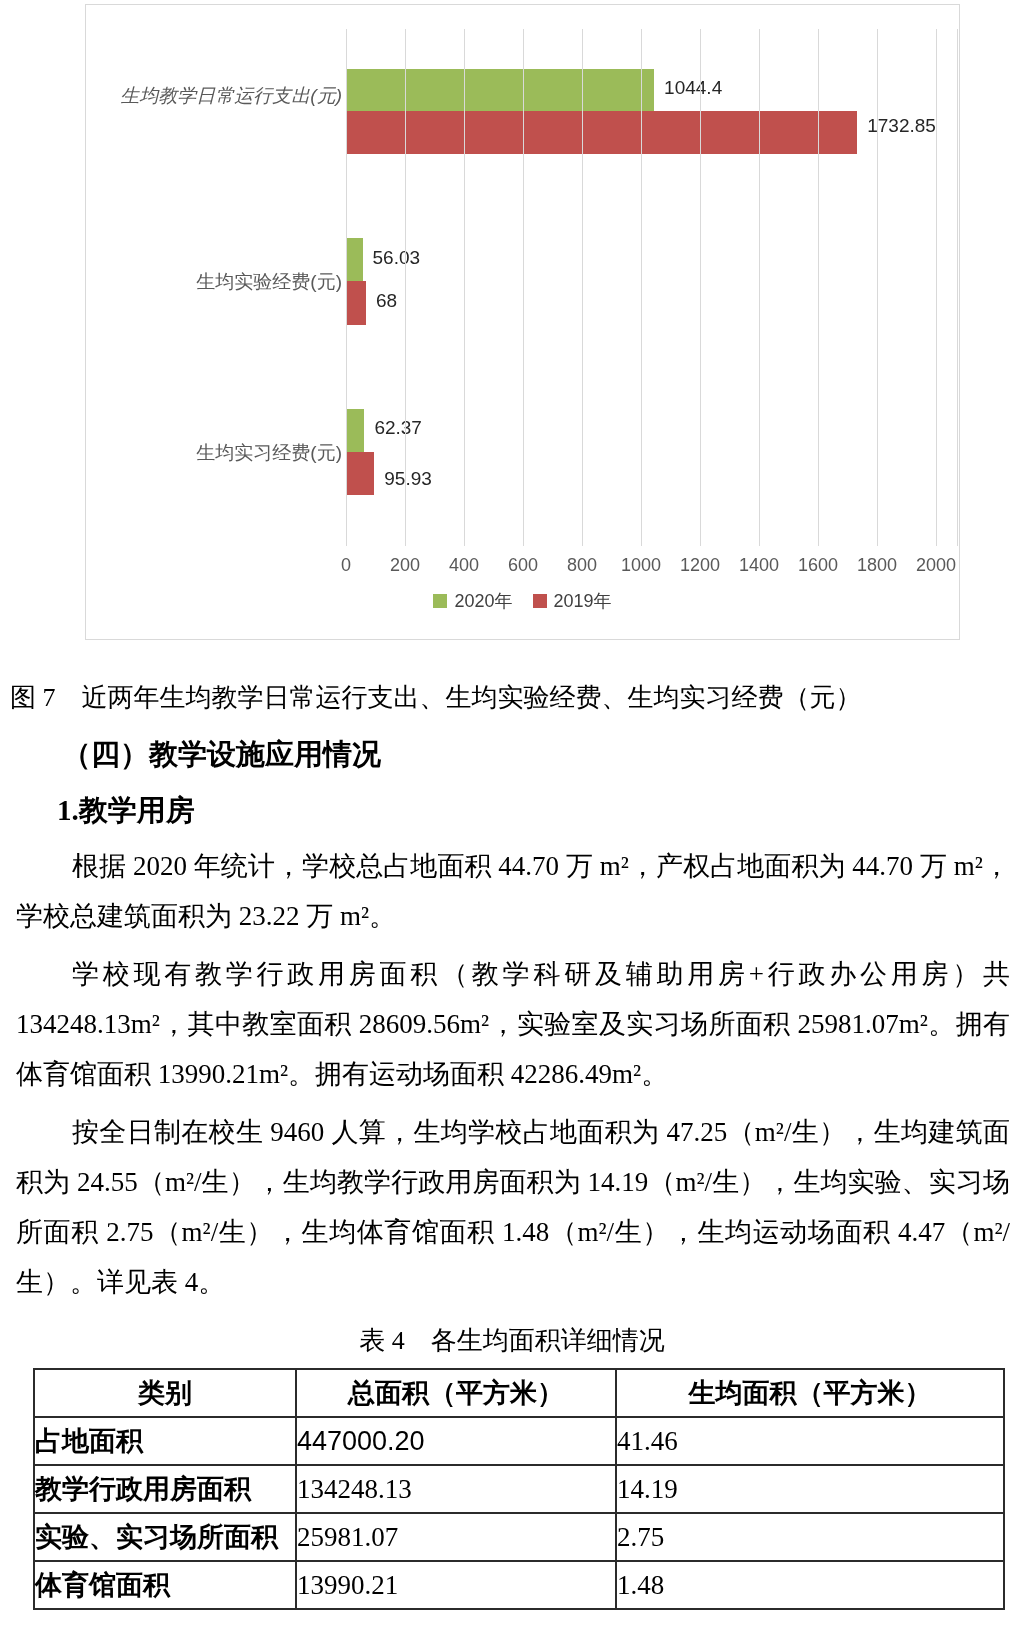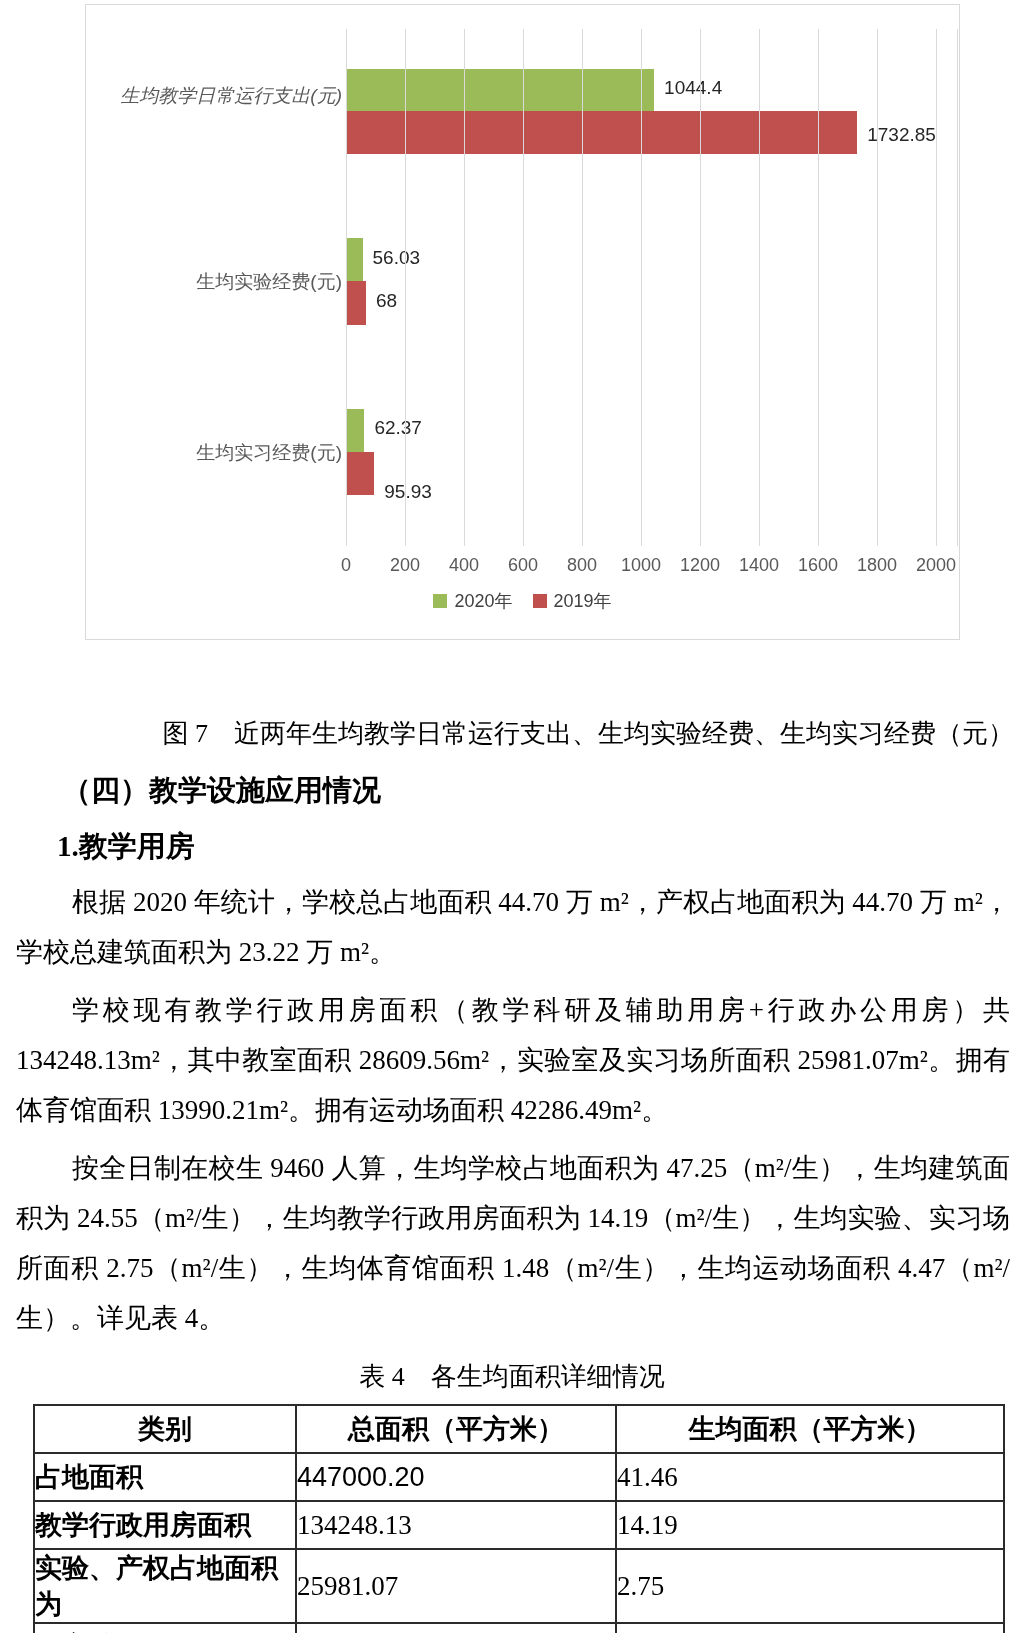--- a/index.html
+++ b/index.html
@@ -19,39 +19,39 @@
   .plot-right-edge{position:absolute;right:0;top:0;width:1px;height:517px;background:#d9d9d9;}
   .bar{position:absolute;left:0;}
   .bar-g1-green{top:40px;height:42px;}
   .bar-g1-red{top:82px;height:43px;}
   .bar-g2-green{top:209px;height:43px;}
   .bar-g2-red{top:252px;height:44px;}
   .bar-g3-green{top:380px;height:43px;}
   .bar-g3-red{top:423px;height:43px;}
   .value-label{position:absolute;font-size:19px;color:#262626;white-space:nowrap;}
   .vl-g1-green{top:48px;}
-  .vl-g1-red{top:95px;text-align:center;}
+  .vl-g1-red{top:86px;text-align:center;}
   .vl-g2-green{top:218px;}
   .vl-g2-red{top:261px;}
   .vl-g3-green{top:388px;}
-  .vl-g3-red{top:452px;}
+  .vl-g3-red{top:439px;}
   .tick-label{position:absolute;top:526px;width:60px;text-align:center;
     font-size:18px;color:#595959;}
   .cat-label{position:absolute;left:6px;width:250px;text-align:right;
     font-size:19px;color:#595959;white-space:nowrap;}
   .cat-1{top:78px;font-style:italic;}
   .cat-2{top:264px;}
   .cat-3{top:435px;}
   .legend{position:absolute;left:0;top:584px;width:100%;display:flex;
     justify-content:center;align-items:flex-end;gap:20px;}
   .legend-item{display:flex;align-items:center;gap:7px;}
   .legend-swatch{width:14px;height:14px;display:inline-block;}
   .legend-text{font-size:18px;color:#404040;}
   
-  .fig-caption{margin:76px 10px 0 10px;text-align:right;font-size:26px;}
+  .fig-caption{margin:40px 10px 0 10px;text-align:left;font-size:26px;}
   .sec-heading{margin:20px 0 0 62px;font-size:29px;font-weight:bold;}
   .sub-heading{margin:16px 0 0 57px;font-size:29px;font-weight:bold;}
   .para{margin:8px 14px 0 16px;font-size:27px;line-height:50px;
     text-align:justify;text-indent:56px;}
   .para:first-of-type{margin-top:10px;}
   
   .tbl-caption{margin:16px 10px 0 10px;text-align:center;font-size:26px;}
   table.area-table{border-collapse:collapse;margin:10px 0 0 33px;width:972px;
     table-layout:fixed;}
   .area-table th,.area-table td{
@@ -154,21 +154,21 @@
       <td class="row-label">占地面积</td>
       <td class="sans-num">447000.20</td>
       <td>41.46</td>
     </tr>
     <tr>
       <td class="row-label">教学行政用房面积</td>
       <td>134248.13</td>
       <td>14.19</td>
     </tr>
     <tr>
-      <td class="row-label">实验、产权占地面积为</td>
+      <td class="row-label">实验、实习场所面积</td>
       <td>25981.07</td>
       <td>2.75</td>
     </tr>
     <tr>
       <td class="row-label">体育馆面积</td>
       <td>13990.21</td>
       <td>1.48</td>
     </tr>
   </tbody>
 </table>

